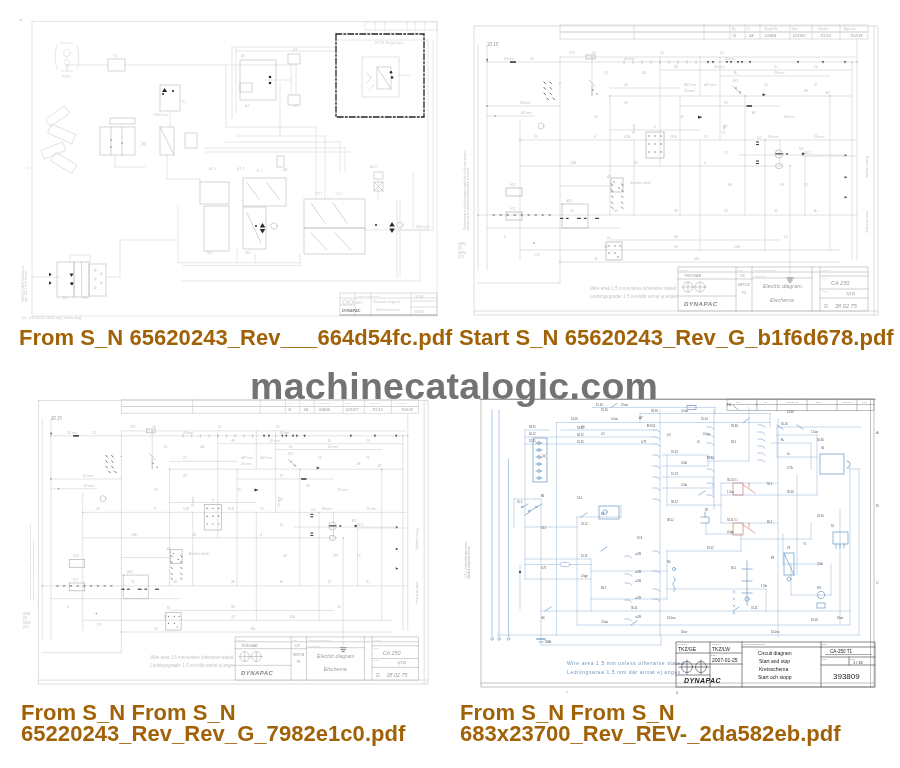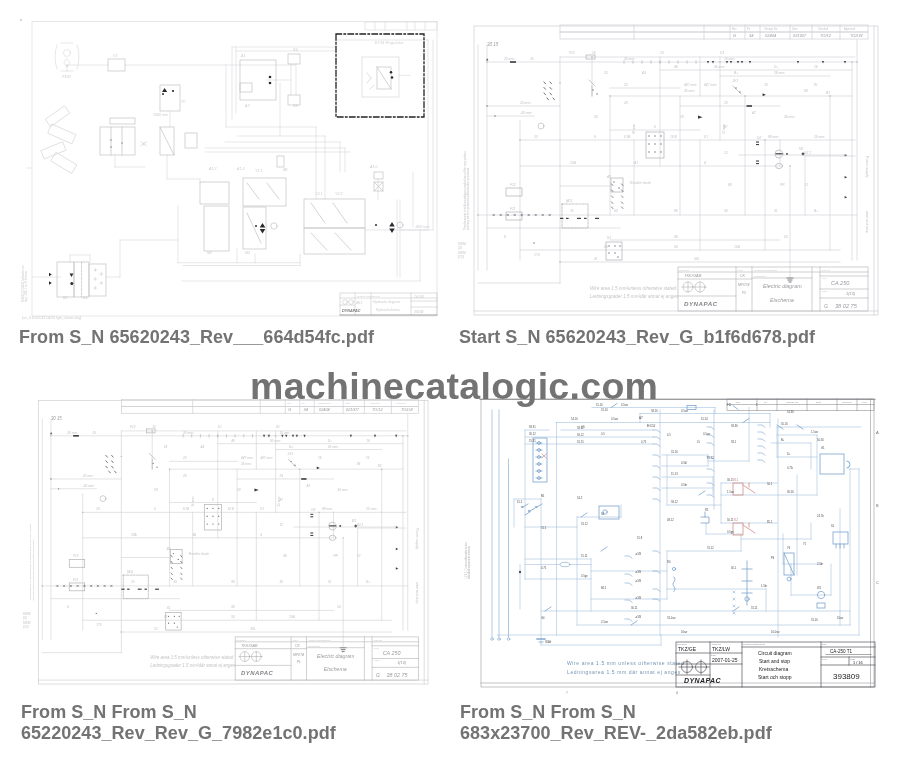--- a/index.html
+++ b/index.html
@@ -1,12 +1,12 @@
 <!DOCTYPE html>
-<html><head><meta charset="utf-8"><style>html,body{margin:0;padding:0;background:#fff;}body{width:900px;height:768px;position:relative;overflow:hidden;font-family:"Liberation Sans",sans-serif;}.cap{position:absolute;font-weight:bold;font-size:18px;line-height:21.4px;color:#737373;letter-spacing:0.05px;white-space:pre;}svg{position:absolute;overflow:visible;}</style></head><body>
+<html><head><meta charset="utf-8"><style>html,body{margin:0;padding:0;background:#fff;}body{width:900px;height:768px;position:relative;overflow:hidden;font-family:"Liberation Sans",sans-serif;}.cap{position:absolute;font-weight:bold;font-size:22px;line-height:21.4px;color:#a16207;letter-spacing:0.05px;white-space:pre;}svg{position:absolute;overflow:visible;}</style></head><body>
 <svg width="425" height="311" viewBox="0 0 425 311" style="left:15px;top:7px">
     <g stroke-linecap="square" fill="none">
       <g stroke="#d7d7db" stroke-width="0.6">
         <rect x="17" y="14.5" width="405" height="294.5"></rect>
         <line x1="12" y1="161" x2="17" y2="161"></line>
         <rect x="350" y="15" width="72" height="8"></rect>
         <line x1="360" y1="15" x2="360" y2="23"></line>
         <line x1="370" y1="15" x2="370" y2="23"></line>
         <line x1="392" y1="15" x2="392" y2="23"></line>
         <line x1="400" y1="15" x2="400" y2="23"></line>

